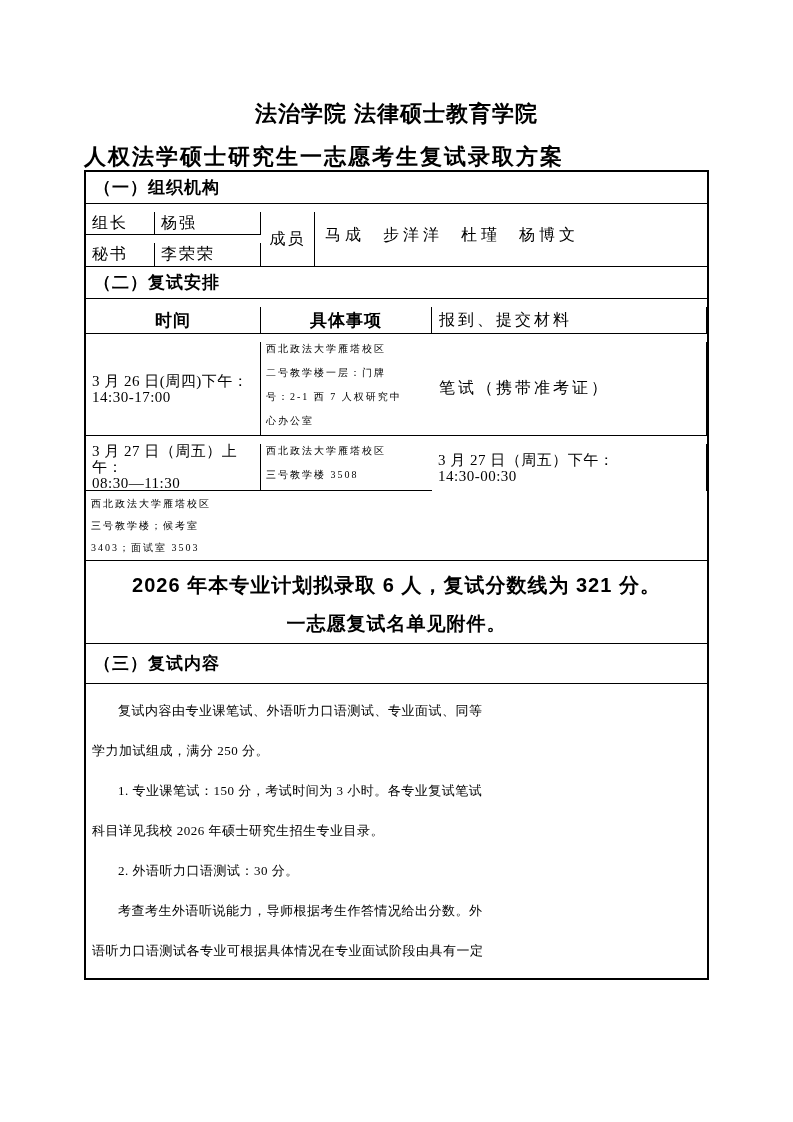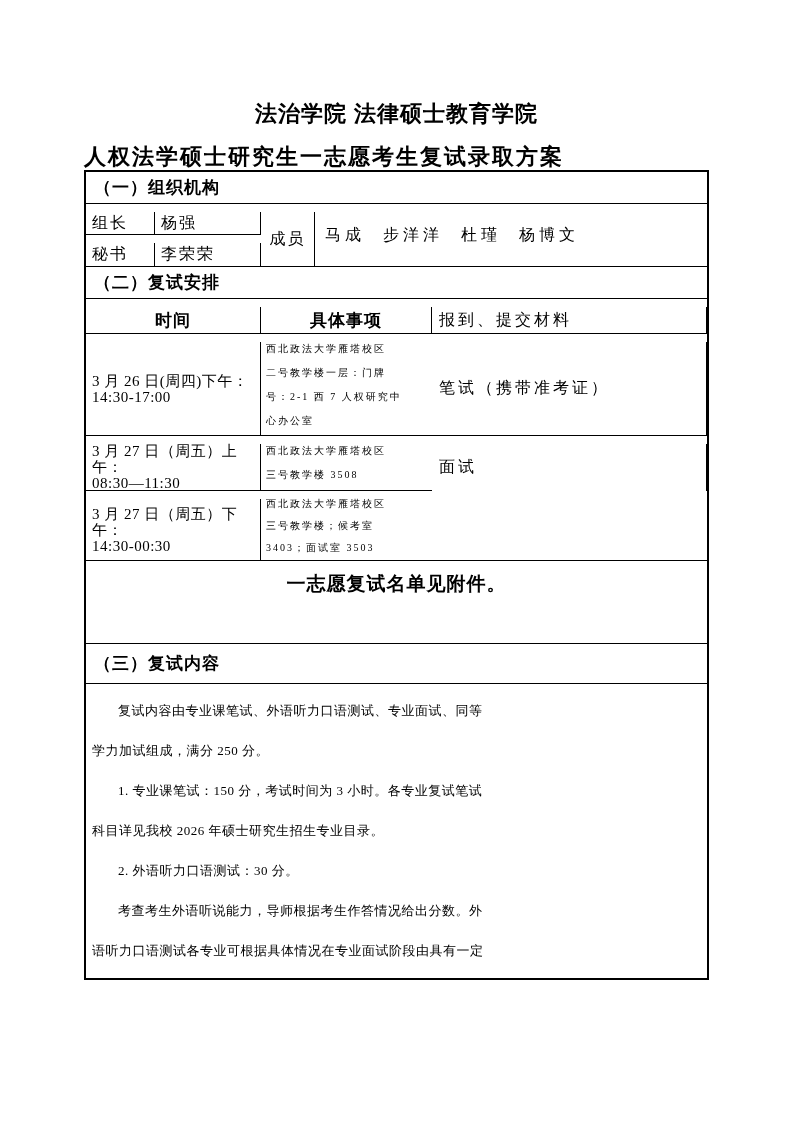--- a/index.html
+++ b/index.html
@@ -118,29 +118,29 @@
 二号教学楼一层：门牌
 号：2-1 西 7 人权研究中
 心办公室</div>
 
       <div class="cell-item br bb">笔试（携带准考证）</div>
       <div class="cell-time br bb">3 月 27 日（周五）上午：
 08:30—11:30</div>
       <div class="cell-place lh24 bb">西北政法大学雁塔校区
 三号教学楼 3508</div>
 
-      <div class="cell-item br">面试</div>
       <div class="cell-time br">3 月 27 日（周五）下午：
 14:30-00:30</div>
       <div class="cell-place lh22">西北政法大学雁塔校区
 三号教学楼；候考室
 3403；面试室 3503</div>
     </div>
 
     <div class="summary">
+      <div class="line1 heading-font">2026 年本专业计划拟录取 6 人，复试分数线为 321 分。</div>
       <div class="line2 heading-font">一志愿复试名单见附件。</div>
     </div>
 
     <div class="sec-head heading-font" style="height:40px;">（三）复试内容</div>
 
     <div class="content">
       <p>复试内容由专业课笔试、外语听力口语测试、专业面试、同等
 学力加试组成，满分 250 分。</p>
       <p>1. 专业课笔试：150 分，考试时间为 3 小时。各专业复试笔试
 科目详见我校 2026 年硕士研究生招生专业目录。</p>

